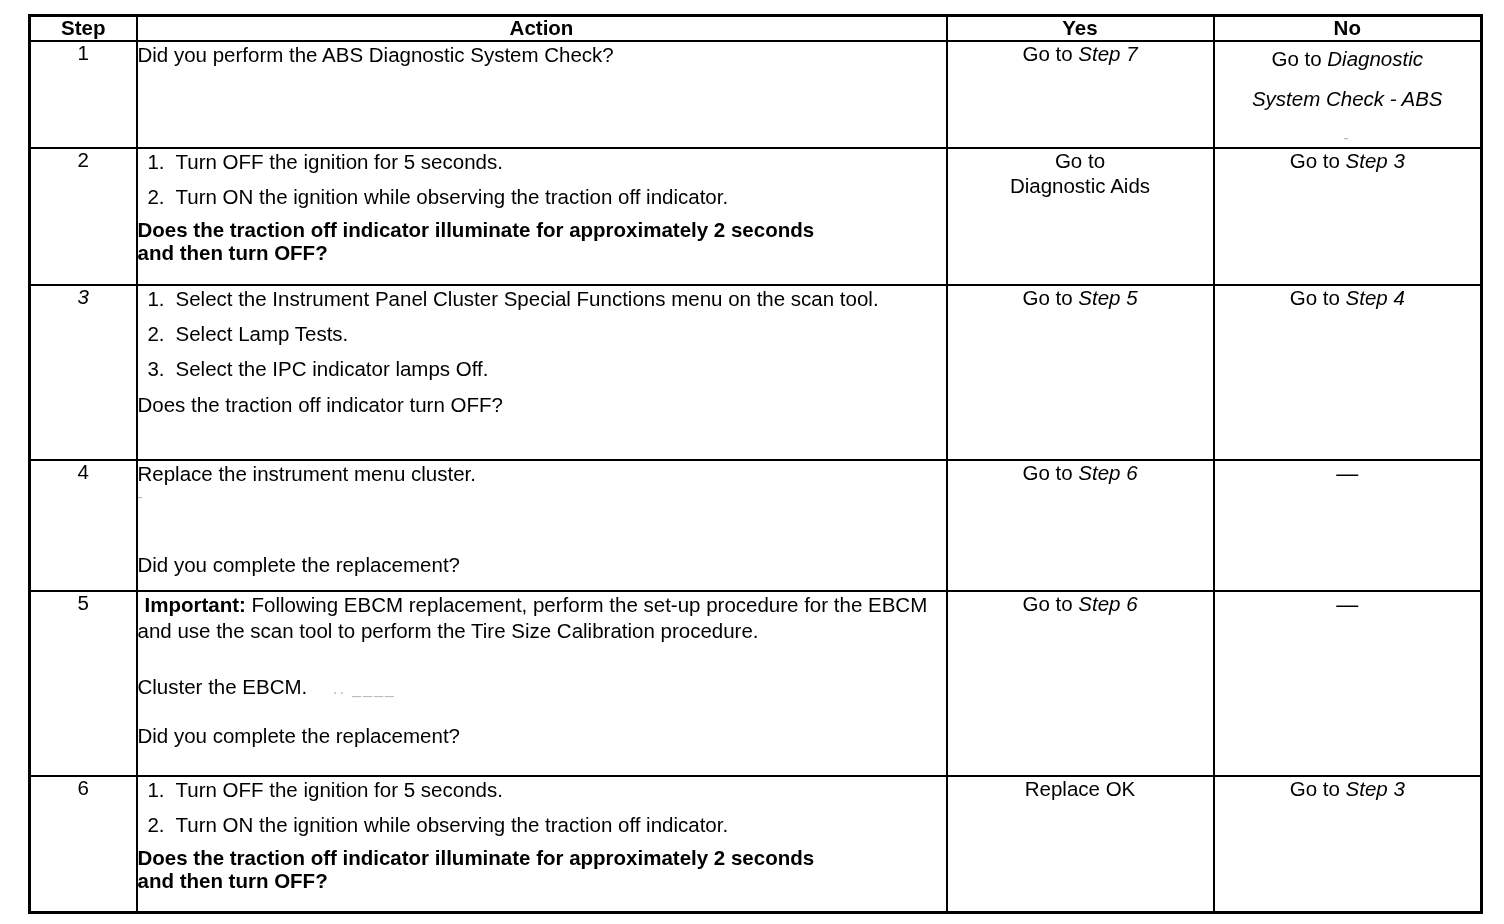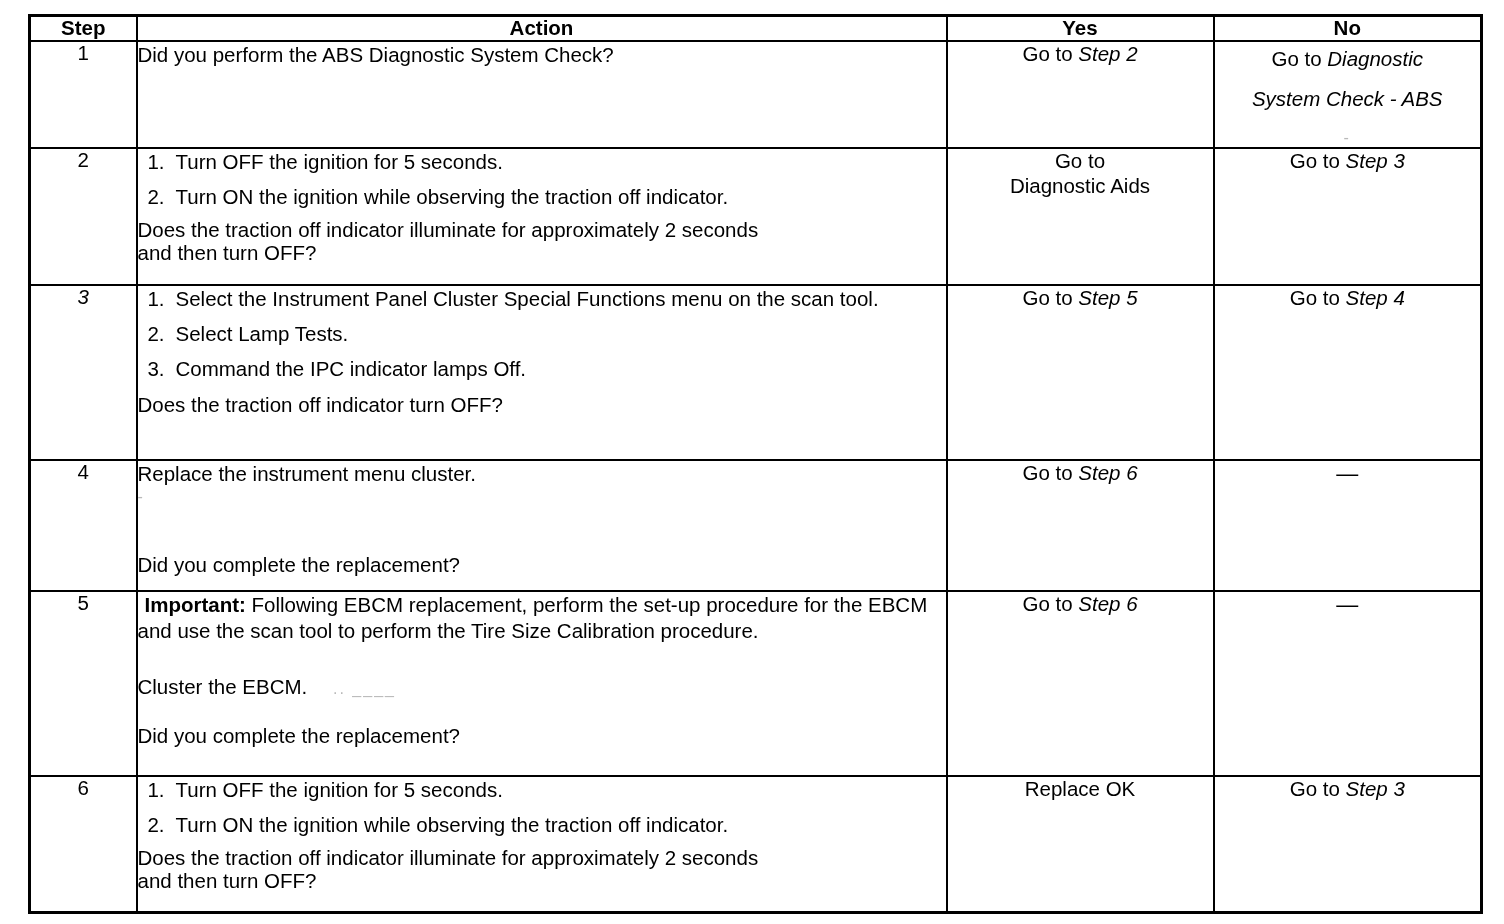--- a/index.html
+++ b/index.html
@@ -109,21 +109,21 @@
     width: 38px;
     flex: 0 0 38px;
     text-align: right;
     padding-right: 11px;
     box-sizing: border-box;
   }
   ol.steps li .txt { flex: 1 1 auto; }
   .q {
     margin-top: 9px;
   }
-  .q.tight { line-height: 1.12; }
+  .q.tight { line-height: 1.12; font-weight: bold; }
   .plain-line { margin: 0; }
   .spacer-sm { height: 22px; }
   .spacer-md { height: 44px; }
   .spacer-lg { height: 30px; }
   .faint {
     color: #b9b9b9;
     font-size: 16px;
     letter-spacing: 2px;
   }
 </style>
@@ -149,21 +149,21 @@
     </thead>
     <tbody>
 
       <tr style="height:86px;">
         <td class="step">1</td>
         <td class="action">
           <div class="plain-line">Did you perform the ABS Diagnostic System Check?</div>
         </td>
         <td class="yn">
           <div class="yn-inner">
-            <div class="yn-line"><span>Go to</span> <span class="it">Step 2</span></div>
+            <div class="yn-line"><span>Go to</span> <span class="it">Step 7</span></div>
           </div>
         </td>
         <td class="yn">
           <div class="yn-inner top">
             <div class="yn-line"><span>Go to</span> <span class="it">Diagnostic</span></div>
             <div class="yn-line it">System Check - ABS</div>
             <div class="faint">-</div>
           </div>
         </td>
       </tr>
@@ -206,21 +206,21 @@
             <li>
                 <span class="num">1.</span>
                 <span class="txt">Select the Instrument Panel Cluster Special Functions menu on the scan tool.</span>
               </li>
             <li>
                 <span class="num">2.</span>
                 <span class="txt">Select Lamp Tests.</span>
               </li>
             <li>
                 <span class="num">3.</span>
-                <span class="txt">Command the IPC indicator lamps Off.</span>
+                <span class="txt">Select the IPC indicator lamps Off.</span>
               </li>
           </ol>
           <div class="q">
             <div>Does the traction off indicator turn OFF?</div>
           </div>
         </td>
         <td class="yn">
           <div class="yn-inner">
             <div class="yn-line"><span>Go to</span> <span class="it">Step 5</span></div>
           </div>

